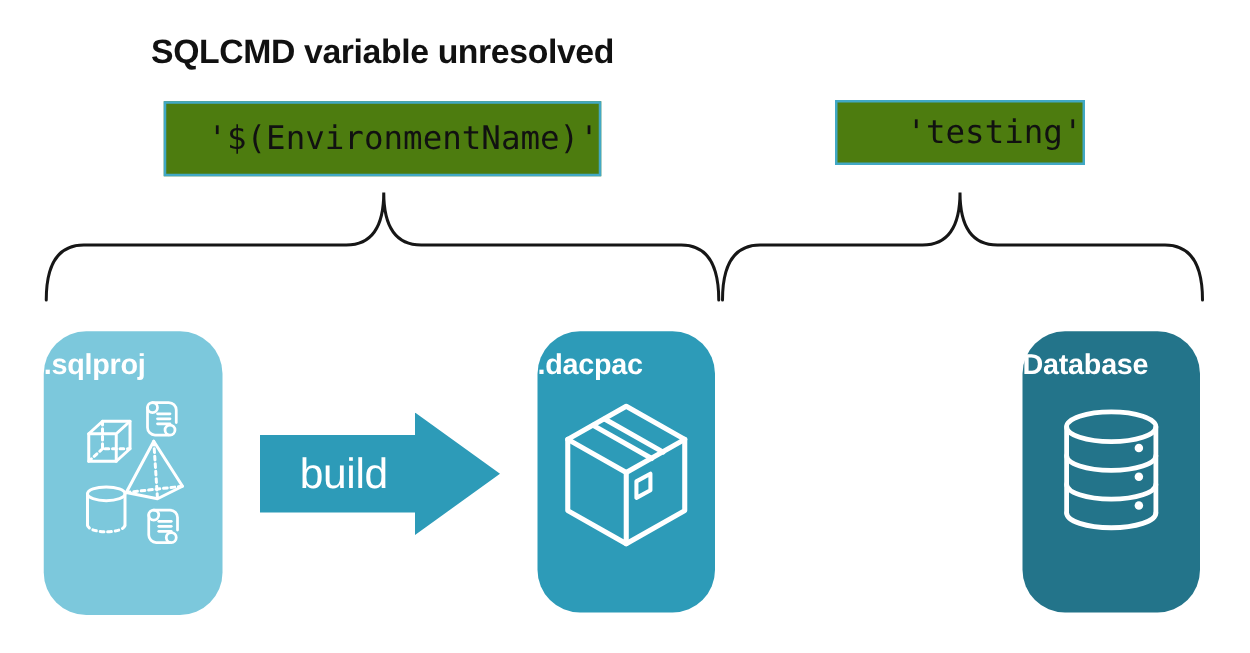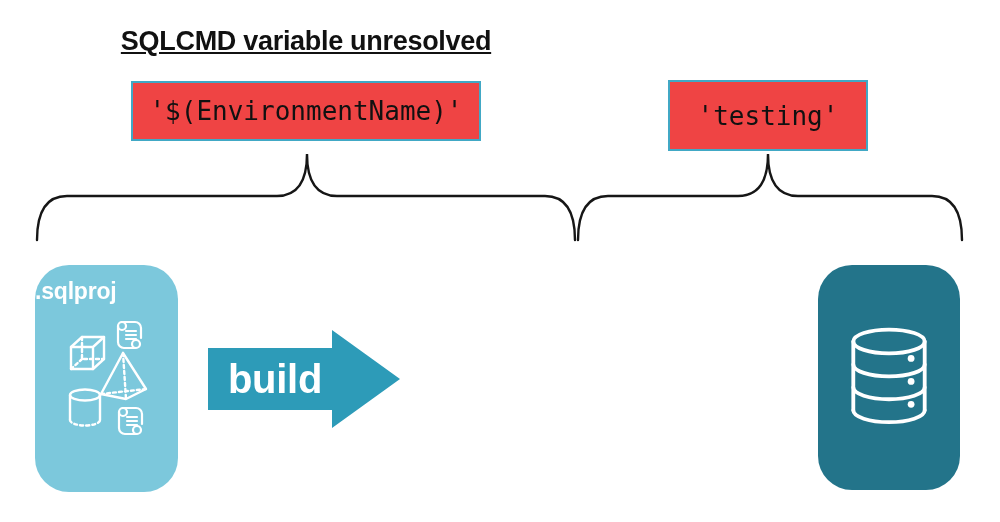--- a/index.html
+++ b/index.html
@@ -9,31 +9,31 @@
     background:#fff;
     font-family:"Liberation Sans",sans-serif;
     overflow:hidden;
   }
   
   .annot-title{
     position:absolute;top:26px;transform:translateX(-50%);
     font-size:27px;font-weight:bold;color:#111;
     letter-spacing:-0.3px;white-space:nowrap;
   }
-  .annot-title.left{left:306px;text-decoration:underline;}
+  .annot-title.left{left:306px;}
   .annot-title.right{left:768px;}
   
   .code-box{
     position:absolute;box-sizing:border-box;
     border:2.5px solid var(--box-border,#41A8C5);
-    background:#ef4444;
-    display:flex;align-items:center;justify-content:center;
+    background:#4d7c0f;
+    display:flex;align-items:center;justify-content:flex-end;
   }
   .code-box.left{left:131px;top:81px;width:350px;height:60px;}
-  .code-box.right{left:668px;top:80px;width:200px;height:71px;}
+  .code-box.right{left:668px;top:80px;width:200px;height:52px;}
   .code-text{
     font-family:"DejaVu Sans Mono",monospace;
     font-size:26px;color:#111;white-space:nowrap;
   }
   
   .braces{position:absolute;left:0;top:0;width:1000px;height:522px;pointer-events:none;}
   .brace{fill:none;stroke:#161616;stroke-width:2.4;stroke-linecap:round;}
   
   .card{
     position:absolute;box-sizing:border-box;border-radius:34px;
@@ -59,21 +59,21 @@
     background:var(--teal,#2D9BB8);
     clip-path:polygon(0 18px,124px 18px,124px 0,192px 49px,124px 98px,124px 80px,0 80px);
   }
   .arrow-deploy{
     left:600px;width:190px;
     background:var(--dark-teal,#23748A);
     clip-path:polygon(0 18px,123px 18px,123px 0,190px 49px,123px 98px,123px 80px,0 80px);
   }
   .arrow-label{
     width:134px;text-align:center;
-    font-size:40px;font-weight:bold;color:#fff;letter-spacing:-0.3px;
+    font-size:34px;font-weight:normal;color:#fff;letter-spacing:-0.3px;
   }
 </style>
 </head>
 <body>
 
 <div class="canvas">
 
   <div class="annot-title left">SQLCMD variable unresolved</div>
 
   <div class="code-box left">
@@ -128,23 +128,36 @@
         <line x1="11" y1="16" x2="21" y2="16"></line>
         <line x1="11" y1="20" x2="21" y2="20"></line>
       </g>
     </svg>
   </div>
 
   <div class="arrow arrow-build">
     <span class="arrow-label">build</span>
   </div>
 
+  <div class="card card-dacpac">
+    <div class="card-label">.dacpac</div>
+    <svg class="card-icon" style="top:56px" width="106" height="118" viewBox="0 0 104 116" aria-hidden="true">
+      <g class="icon-stroke" stroke-width="4">
+        <path d="M52 4 L98 30 L52 56 L6 30 Z"></path>
+        <path d="M26 19 L72 45 M35 14 L81 40"></path>
+        <path d="M6 30 V86 L52 112 V56"></path>
+        <path d="M98 30 V86 L52 112"></path>
+        <path d="M60 63 L71 57 L71 70 L60 76 Z" stroke-width="3.2"></path>
+      </g>
+    </svg>
+  </div>
 
 
   <div class="card card-database">
+    <div class="card-label">Database</div>
     <svg class="card-icon" style="top:62px" width="88" height="102" viewBox="0 0 96 120" aria-hidden="true">
       <g class="icon-stroke" stroke-width="4.5">
         <ellipse cx="48" cy="17" rx="42" ry="14"></ellipse>
         <path d="M6 17 V98 M90 17 V98"></path>
         <path d="M6 98 A42 14 0 0 0 90 98"></path>
         <path d="M6 44 A42 14 0 0 0 90 44"></path>
         <path d="M6 71 A42 14 0 0 0 90 71"></path>
       </g>
       <circle cx="74" cy="37" r="4" fill="#fff"></circle>
       <circle cx="74" cy="64" r="4" fill="#fff"></circle>

